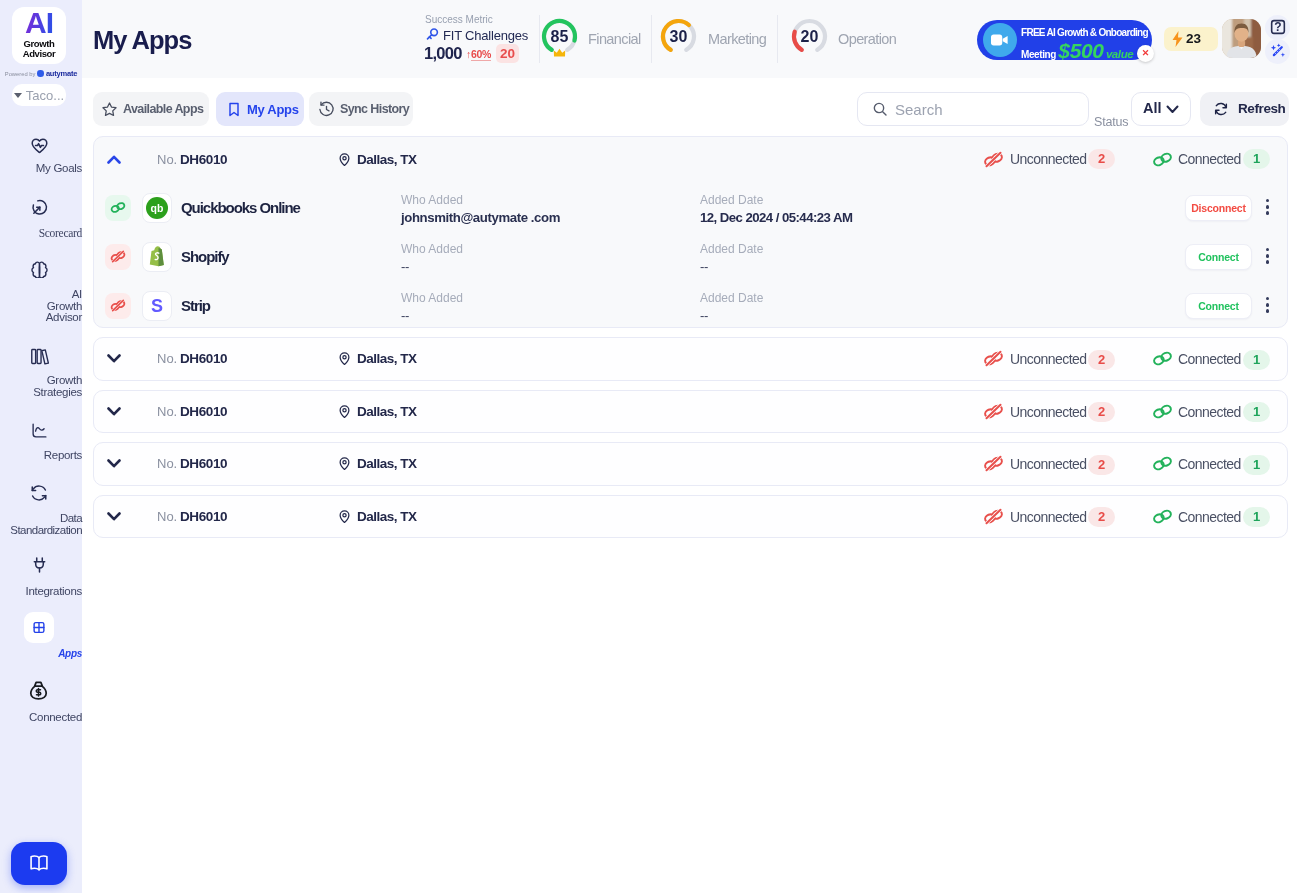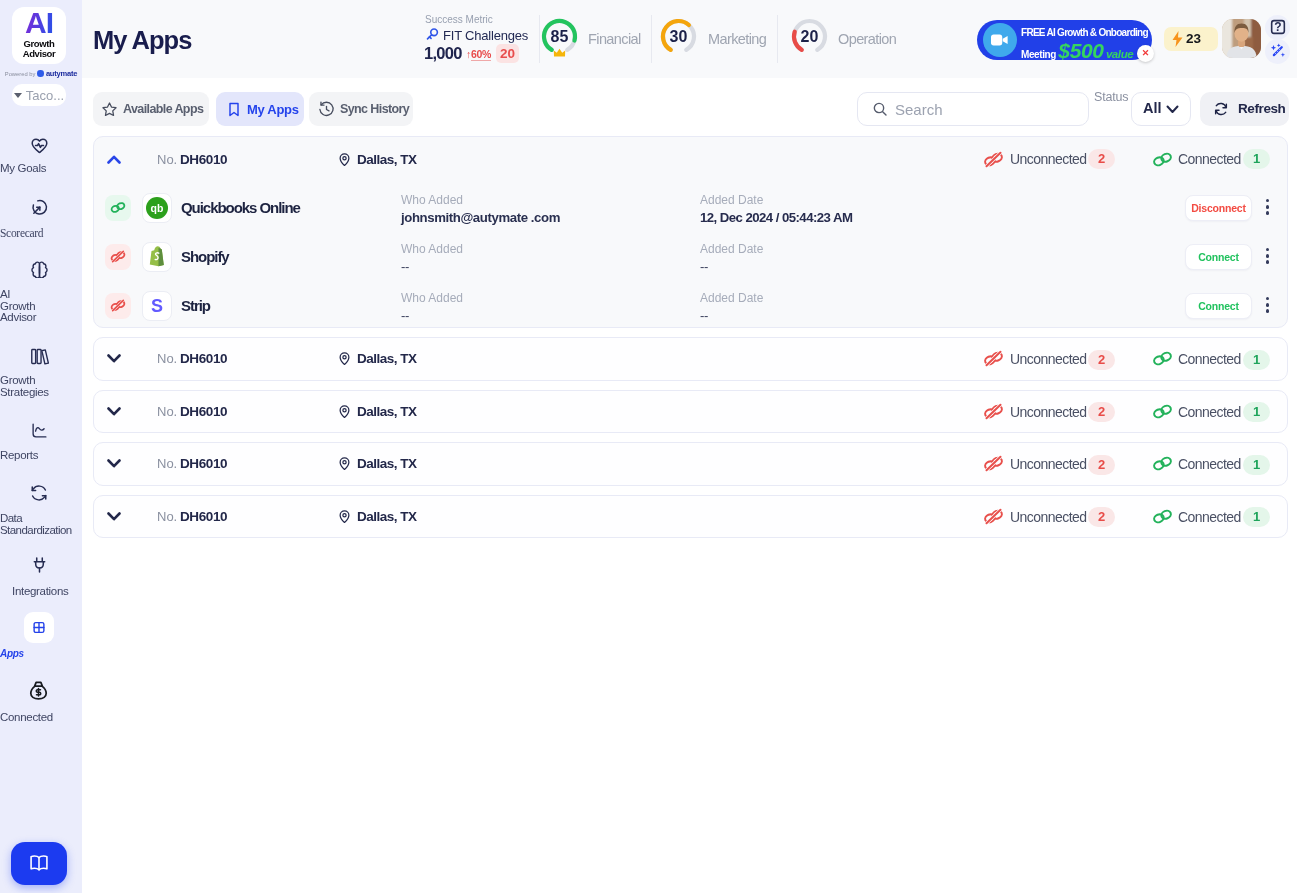--- a/index.html
+++ b/index.html
@@ -1,21 +1,21 @@
 <!DOCTYPE html>
 <html><head>
 <meta charset="utf-8">
 <style>
 * { margin:0; padding:0; box-sizing:border-box; }
 html,body { width:1297px; height:893px; font-family:"Liberation Sans", sans-serif; background:#fff; overflow:hidden; }
 .abs { position:absolute; }
 #page { position:relative; width:1297px; height:893px; }
 
 #sidebar { position:absolute; left:0; top:0; width:82px; height:893px; background:#EBEDFC; }
-.navlabel { position:absolute; width:82px; text-align:left; font-size:11.5px; color:#3F4563; line-height:11.5px; letter-spacing:-0.3px; }
+.navlabel { position:absolute; width:82px; text-align:right; font-size:11.5px; color:#3F4563; line-height:11.5px; letter-spacing:-0.3px; }
 
 #header { position:absolute; left:82px; top:0; width:1215px; height:78px; background:#F8F9FB; }
 .vdiv { position:absolute; top:15px; width:1px; height:48px; background:#E7E9F0; }
 .glabel { position:absolute; top:31px; font-size:14.5px; color:#9FA5B1; letter-spacing:-0.6px; }
 .gnum { position:absolute; font-size:16px; font-weight:bold; color:#1B2048; }
 
 .tab { position:absolute; top:92px; height:34px; border-radius:9px; display:flex; align-items:center; font-size:12.5px; white-space:nowrap; letter-spacing:-0.6px; overflow:hidden; }
 .tab svg { flex-shrink:0; }
 
 .card { position:absolute; left:93px; width:1195px; border:1px solid #E8EAF6; border-radius:10px; background:#fff; }
@@ -247,21 +247,21 @@
       <span style="margin-left:5px;font-weight:600;">Sync History</span>
     </div>
 
     <div class="abs" style="left:857px;top:92px;width:232px;height:34px;background:#fff;border:1.5px solid #E5E7F2;border-radius:10px;"></div>
     <svg class="abs" style="left:872px;top:101px;" width="16" height="16" viewBox="0 0 24 24" fill="none" stroke="#565C6D" stroke-width="2.1" stroke-linecap="round">
       <circle cx="10.5" cy="10.5" r="7"></circle>
       <path d="M16 16 L21 21"></path>
     </svg>
     <div class="abs" style="left:895px;top:101px;font-size:15px;color:#9CA2B0;">Search</div>
 
-    <div class="abs" style="left:1094px;top:90px;font-size:12.5px;color:#8A90A0;letter-spacing:-0.2px;">Status</div>
+    <div class="abs" style="left:1094px;top:115px;font-size:12.5px;color:#8A90A0;letter-spacing:-0.2px;">Status</div>
     <div class="abs" style="left:1131px;top:92px;width:60px;height:34px;background:#fff;border:1.5px solid #E5E7F2;border-radius:10px;"></div>
     <div class="abs" style="left:1143px;top:100px;font-size:14.5px;font-weight:bold;color:#23284A;">All</div>
     <svg class="abs" style="left:1166px;top:105px;" width="13" height="9" viewBox="0 0 13 9" fill="none" stroke="#23284A" stroke-width="2" stroke-linecap="round" stroke-linejoin="round">
       <path d="M1.5 1.5 L6.5 7 L11.5 1.5"></path>
     </svg>
 
     <div class="abs" style="left:1200px;top:92px;width:89px;height:34px;background:#F0F1F5;border-radius:10px;"></div>
     <svg class="abs" style="left:1213px;top:101px;" width="16" height="16" viewBox="0 0 24 24" fill="none" stroke="#1E2446" stroke-width="2.2" stroke-linecap="round" stroke-linejoin="round">
       <path d="M20 5 L20 10 L15 10"></path>
       <path d="M19.5 9.5 A 8.3 8.3 0 0 0 5 7"></path>

